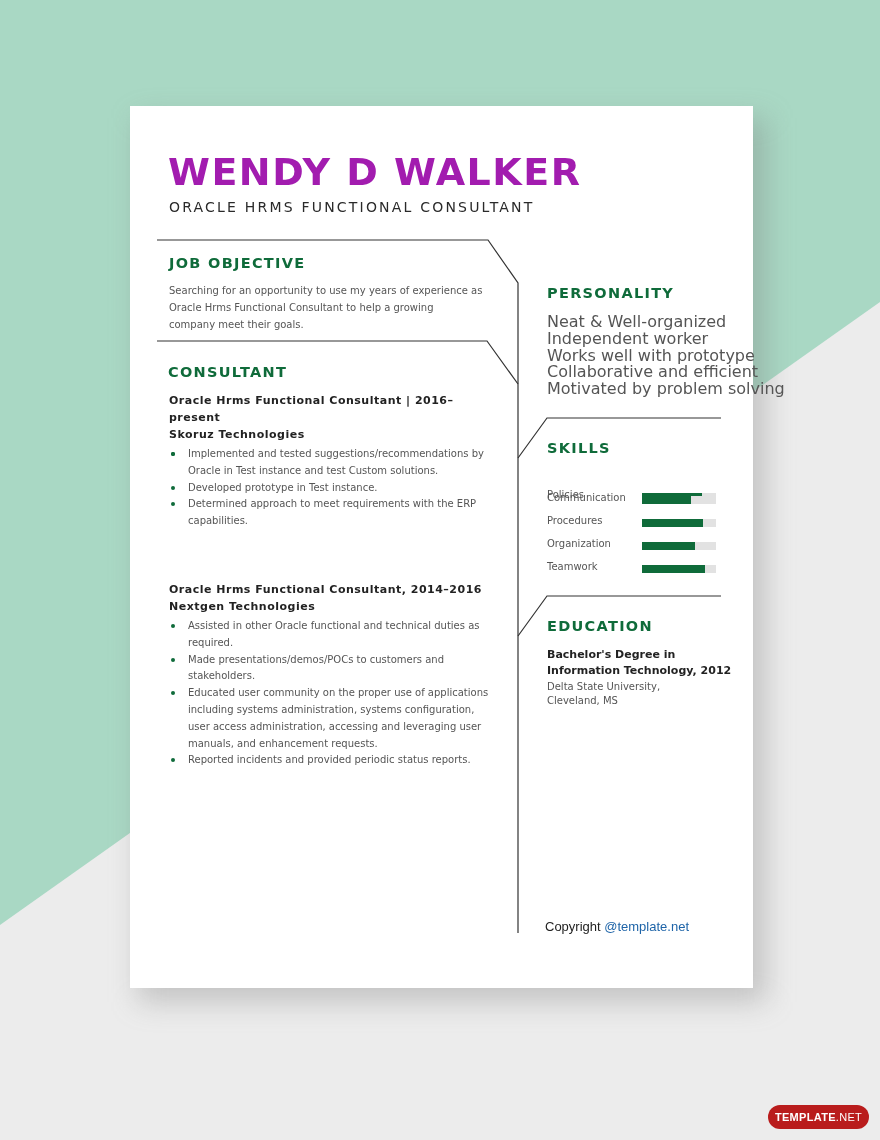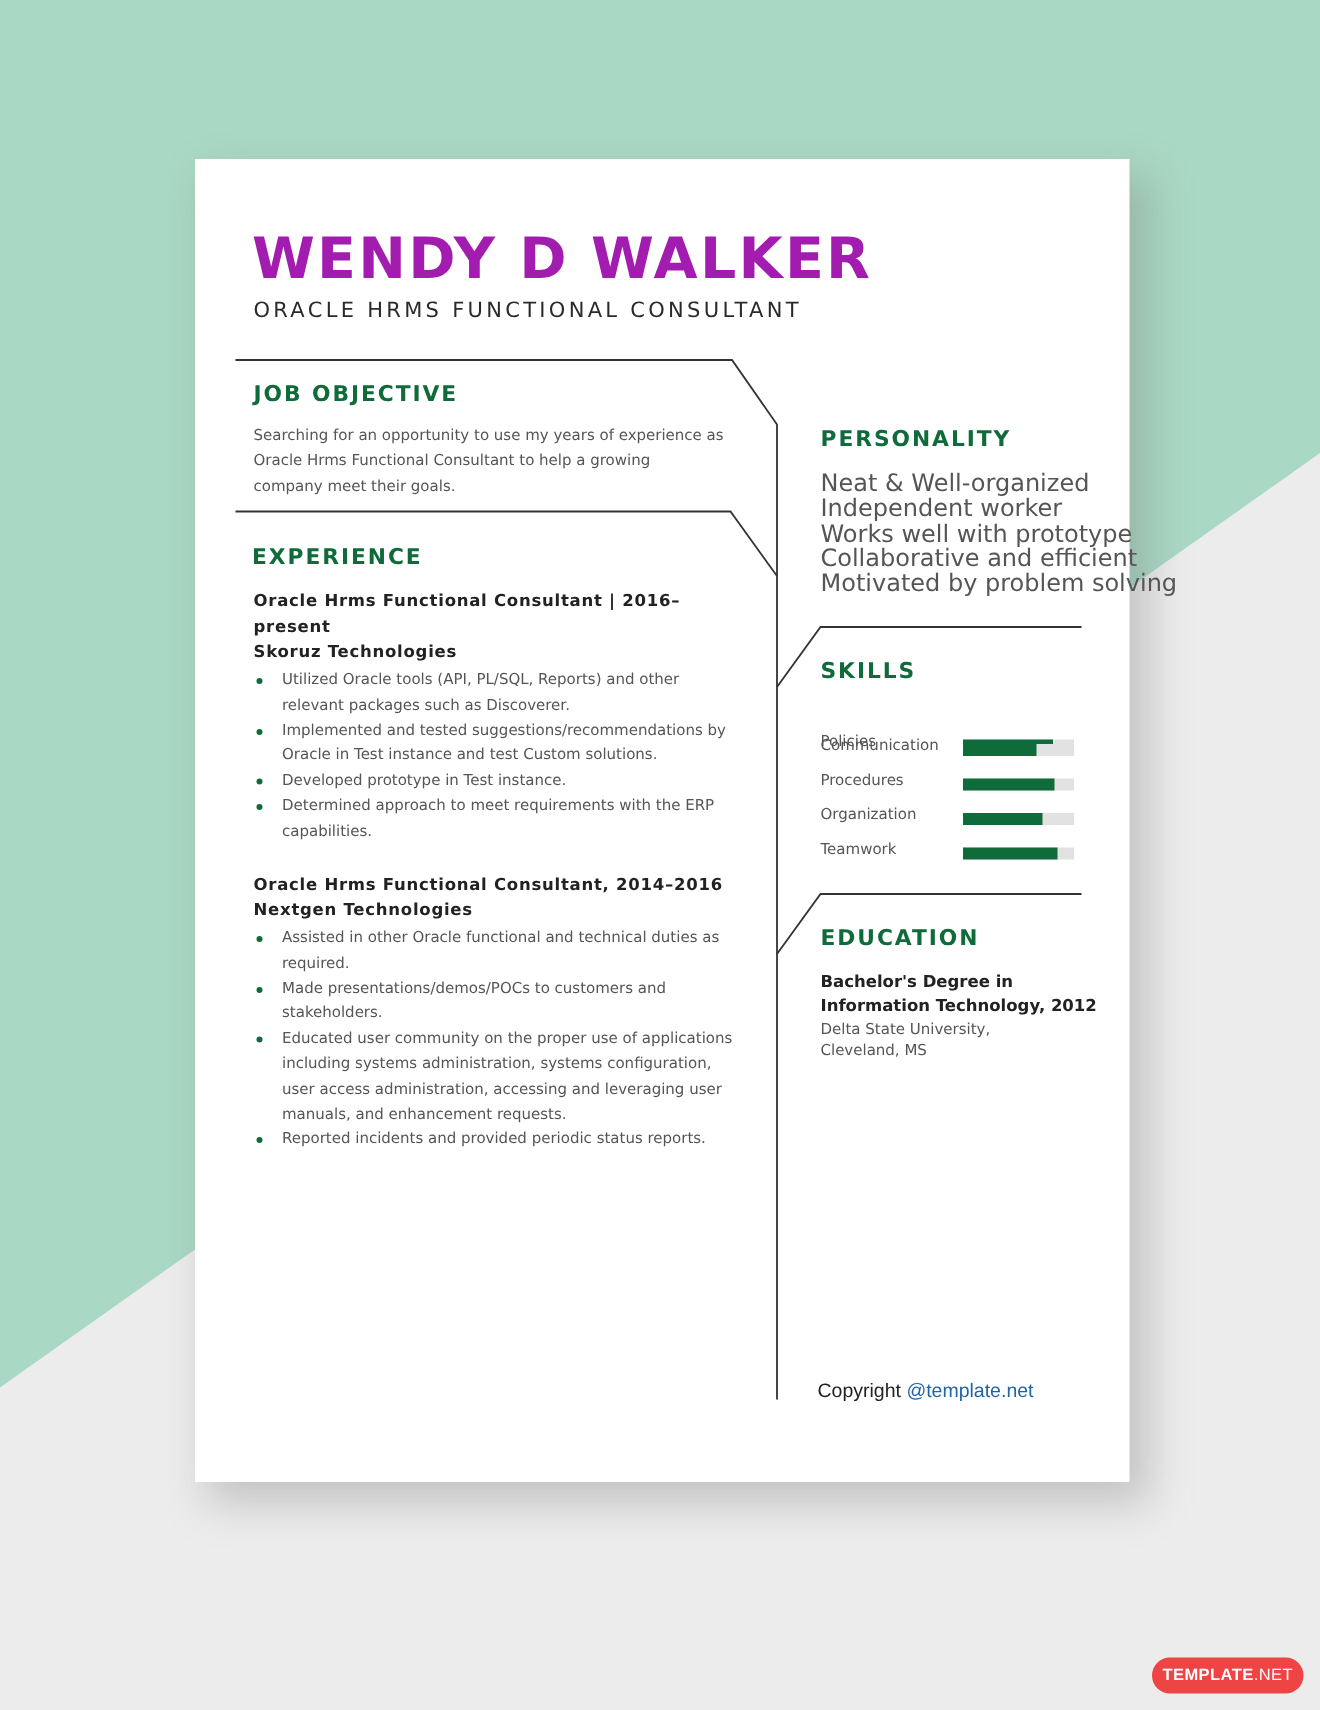--- a/index.html
+++ b/index.html
@@ -37,21 +37,21 @@
   .skill-row { position:absolute; left:417px; width:170px; height:12px; }
   .skill-label { position:absolute; left:0; top:-2px; font-size:10px; color:#555; white-space:nowrap; }
   .skill-track { position:absolute; left:95px; top:2px; width:74px; height:8px; background:#e2e2e2; }
   .skill-fill { position:absolute; left:0; top:0; height:8px; background:#0f6b3a; }
   .edu-degree { font-size:11px; line-height:16px; color:#222; font-weight:bold; }
   .edu-school { font-size:10px; line-height:14px; color:#555; }
   .copyright { font-family:"Liberation Sans", sans-serif; font-size:13px; color:#222; white-space:nowrap; }
   .copyright .link { color:#1e64a8; }
   .badge {
     position:absolute; left:768px; top:1105px; width:101px; height:24px; border-radius:12px;
-    background:#ef4444; color:#fff; font-family:"Liberation Sans", sans-serif; font-weight:bold;
+    background:#b91c1c; color:#fff; font-family:"Liberation Sans", sans-serif; font-weight:bold;
     font-size:11px; text-align:center; line-height:24px; letter-spacing:0.3px;
   }
   .badge .thin { font-weight:normal; }
 </style>
 </head>
 <body>
 
 <svg class="bg" viewBox="0 0 880 1140" xmlns="http://www.w3.org/2000/svg">
   <rect x="0" y="0" width="880" height="1140" fill="#ececec"></rect>
   <polygon points="0,0 880,0 880,302 0,925" fill="#a9d8c4"></polygon>
@@ -73,27 +73,27 @@
   <div class="abs name">WENDY D WALKER</div>
   <div class="abs subtitle">ORACLE HRMS FUNCTIONAL CONSULTANT</div>
 
   <div class="abs section-h" style="left:39px; top:149px;">JOB OBJECTIVE</div>
   <div class="abs para" style="left:39px; top:177px; width:330px;">
     <div>Searching for an opportunity to use my years of experience as</div>
     <div>Oracle Hrms Functional Consultant to help a growing</div>
     <div>company meet their goals.</div>
   </div>
 
-  <div class="abs section-h" style="left:38px; top:258px;">EXPERIENCE</div>
+  <div class="abs section-h" style="left:38px; top:258px;">CONSULTANT</div>
 
   <div class="abs" style="left:39px; top:286px; width:320px;">
     <div class="job-title">Oracle Hrms Functional Consultant | 2016–present</div>
     <div class="job-title">Skoruz Technologies</div>
     <ul class="bullets" style="margin-top:3px;">
-      <li><span class="dot"></span><span>Utilized Oracle tools (API, PL/SQL, Reports) and other relevant packages such as Discoverer.</span></li>
+      <li><span class="dot"></span></li>
       <li><span class="dot"></span><span>Implemented and tested suggestions/recommendations by Oracle in Test instance and test Custom solutions.</span></li>
       <li><span class="dot"></span><span>Developed prototype in Test instance.</span></li>
       <li><span class="dot"></span><span>Determined approach to meet requirements with the ERP capabilities.</span></li>
     </ul>
   </div>
 
   <div class="abs" style="left:39px; top:475px; width:320px;">
     <div class="job-title">Oracle Hrms Functional Consultant, 2014–2016</div>
     <div class="job-title">Nextgen Technologies</div>
     <ul class="bullets" style="margin-top:3px;">

